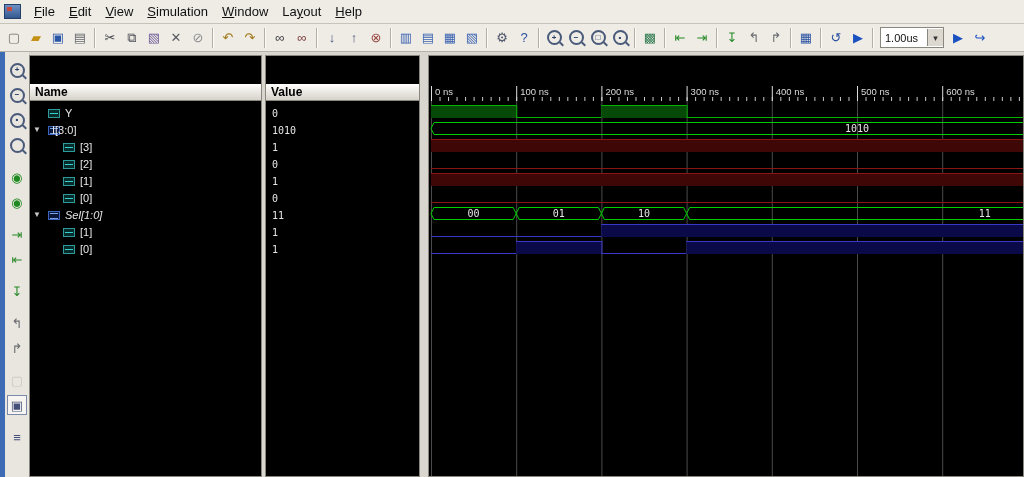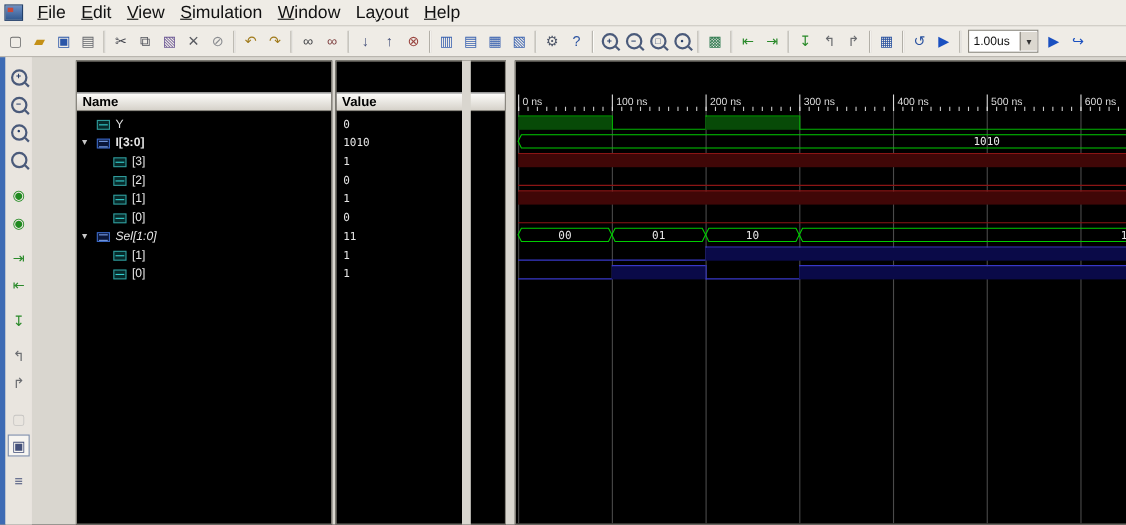--- a/index.html
+++ b/index.html
@@ -1,20 +1,20 @@
 <!DOCTYPE html>
 <html><head>
 <meta charset="utf-8">
 <style>
   html,body{margin:0;padding:0;}
   body{width:1024px;height:477px;overflow:hidden;background:#d9d6cf;font-family:"Liberation Sans",sans-serif;-webkit-font-smoothing:antialiased;}
   .screen{position:absolute;left:0;top:0;width:1024px;height:477px;overflow:hidden;}
 
   
-  .menubar{position:absolute;left:0;top:0;width:100%;height:24px;background:#efece6;border-bottom:1px solid #c6c3bb;display:flex;align-items:center;padding-left:4px;font-size:16px;color:#111;box-sizing:border-box;}
+  .menubar{position:absolute;left:0;top:0;width:100%;height:24px;background:#efece6;border-bottom:1px solid #c6c3bb;display:flex;align-items:center;padding-left:4px;font-size:13px;color:#111;box-sizing:border-box;}
   .app-icon{width:15px;height:13px;background:linear-gradient(#6d8fc4,#33598f);border:1px solid #23406a;margin-right:6px;position:relative;flex:none;}
   .app-icon::after{content:"";position:absolute;left:2px;top:2px;width:5px;height:4px;background:#c9483a;}
   .menu-item{padding:3px 7px;}
   .menu-item u{text-decoration:underline;}
 
   
   .toolbar{position:absolute;left:0;top:24px;width:100%;height:28px;background:#efece6;border-bottom:1px solid #b4b1a9;display:flex;align-items:center;padding:0 3px;box-sizing:border-box;}
   .tbi{width:22px;height:22px;display:inline-flex;align-items:center;justify-content:center;font-size:13px;line-height:1;flex:none;}
   .tbsep{width:1px;height:20px;background:#b2afa7;border-right:1px solid #fcfbf8;margin:0 3px;flex:none;}
   .combo{display:inline-flex;align-items:center;height:19px;background:#fff;border:1px solid #8a877f;margin:0 3px;flex:none;}
@@ -28,21 +28,21 @@
 
   
   .left-strip{position:absolute;left:0;top:52px;width:5px;height:425px;background:#3d6bb4;}
   .left-toolbar{position:absolute;left:5px;top:52px;width:24px;height:425px;background:#e9e5df;display:flex;flex-direction:column;align-items:center;padding-top:8px;box-sizing:border-box;}
   .lti{width:20px;height:20px;display:inline-flex;align-items:center;justify-content:center;font-size:13px;line-height:1;margin-bottom:5px;flex:none;box-sizing:border-box;}
   .lti.pressed{background:#f7f5f1;border:1px solid #7a8aa8;}
   .lti.disabled{color:#b0b0b0 !important;opacity:.6;}
   .ltsep{height:7px;flex:none;}
 
   
-  .panel{position:absolute;top:55px;height:422px;background:#000;border:1px solid #8a877f;box-sizing:border-box;margin-left:40px;}
+  .panel{position:absolute;top:55px;height:422px;background:#000;border:1px solid #8a877f;box-sizing:border-box;}
   .name-panel{left:29px;width:233px;}
   .value-panel{left:265px;width:155px;}
   .wave-panel{left:428px;width:596px;}
   .panel-header{position:absolute;left:0;right:0;top:28px;height:17px;background:linear-gradient(#fdfcfa,#d6d2ca);border-top:1px solid #fff;border-bottom:1px solid #8a877f;color:#000;font-weight:bold;font-size:12px;line-height:15px;padding-left:5px;box-sizing:border-box;}
   .rows{position:absolute;left:0;top:0;right:0;bottom:0;}
   .sig-row{position:absolute;left:0;width:100%;height:17px;}
   .expander{position:absolute;top:4px;font-size:8px;color:#c8c8c8;line-height:1;}
   .sig-icon{position:absolute;top:4px;width:12px;height:9px;background:#072a2a;border:1px solid #2f9a9a;box-sizing:border-box;}
   .sig-icon::after{content:"";position:absolute;left:1px;top:3px;width:8px;height:2px;border-top:1px solid #35d0d0;}
   .bus-icon{position:absolute;top:4px;width:12px;height:9px;background:#0a1638;border:1px solid #3a66c0;box-sizing:border-box;}
@@ -187,21 +187,21 @@
   <div class="panel name-panel">
     <div class="panel-header">Name</div>
     <div class="rows">
         <div class="sig-row" style="top: 49px;">
           <span class="sig-icon" style="left: 18px;"></span>
           <span class="sig-name" style="left: 35px;">Y</span>
         </div>
         <div class="sig-row" style="top: 66px;">
           <span class="expander" style="left: 3px;">▼</span>
           <span class="bus-icon" style="left: 18px;"></span>
-          <span class="sig-name" style="left: 35px; font-weight: bold;">I[3:0]</span>
+          <span class="sig-name" style="left: 22px;">I[3:0]</span>
         </div>
         <div class="sig-row" style="top: 83px;">
           <span class="sig-icon" style="left: 33px;"></span>
           <span class="sig-name" style="left: 50px;">[3]</span>
         </div>
         <div class="sig-row" style="top: 100px;">
           <span class="sig-icon" style="left: 33px;"></span>
           <span class="sig-name" style="left: 50px;">[2]</span>
         </div>
         <div class="sig-row" style="top: 117px;">

